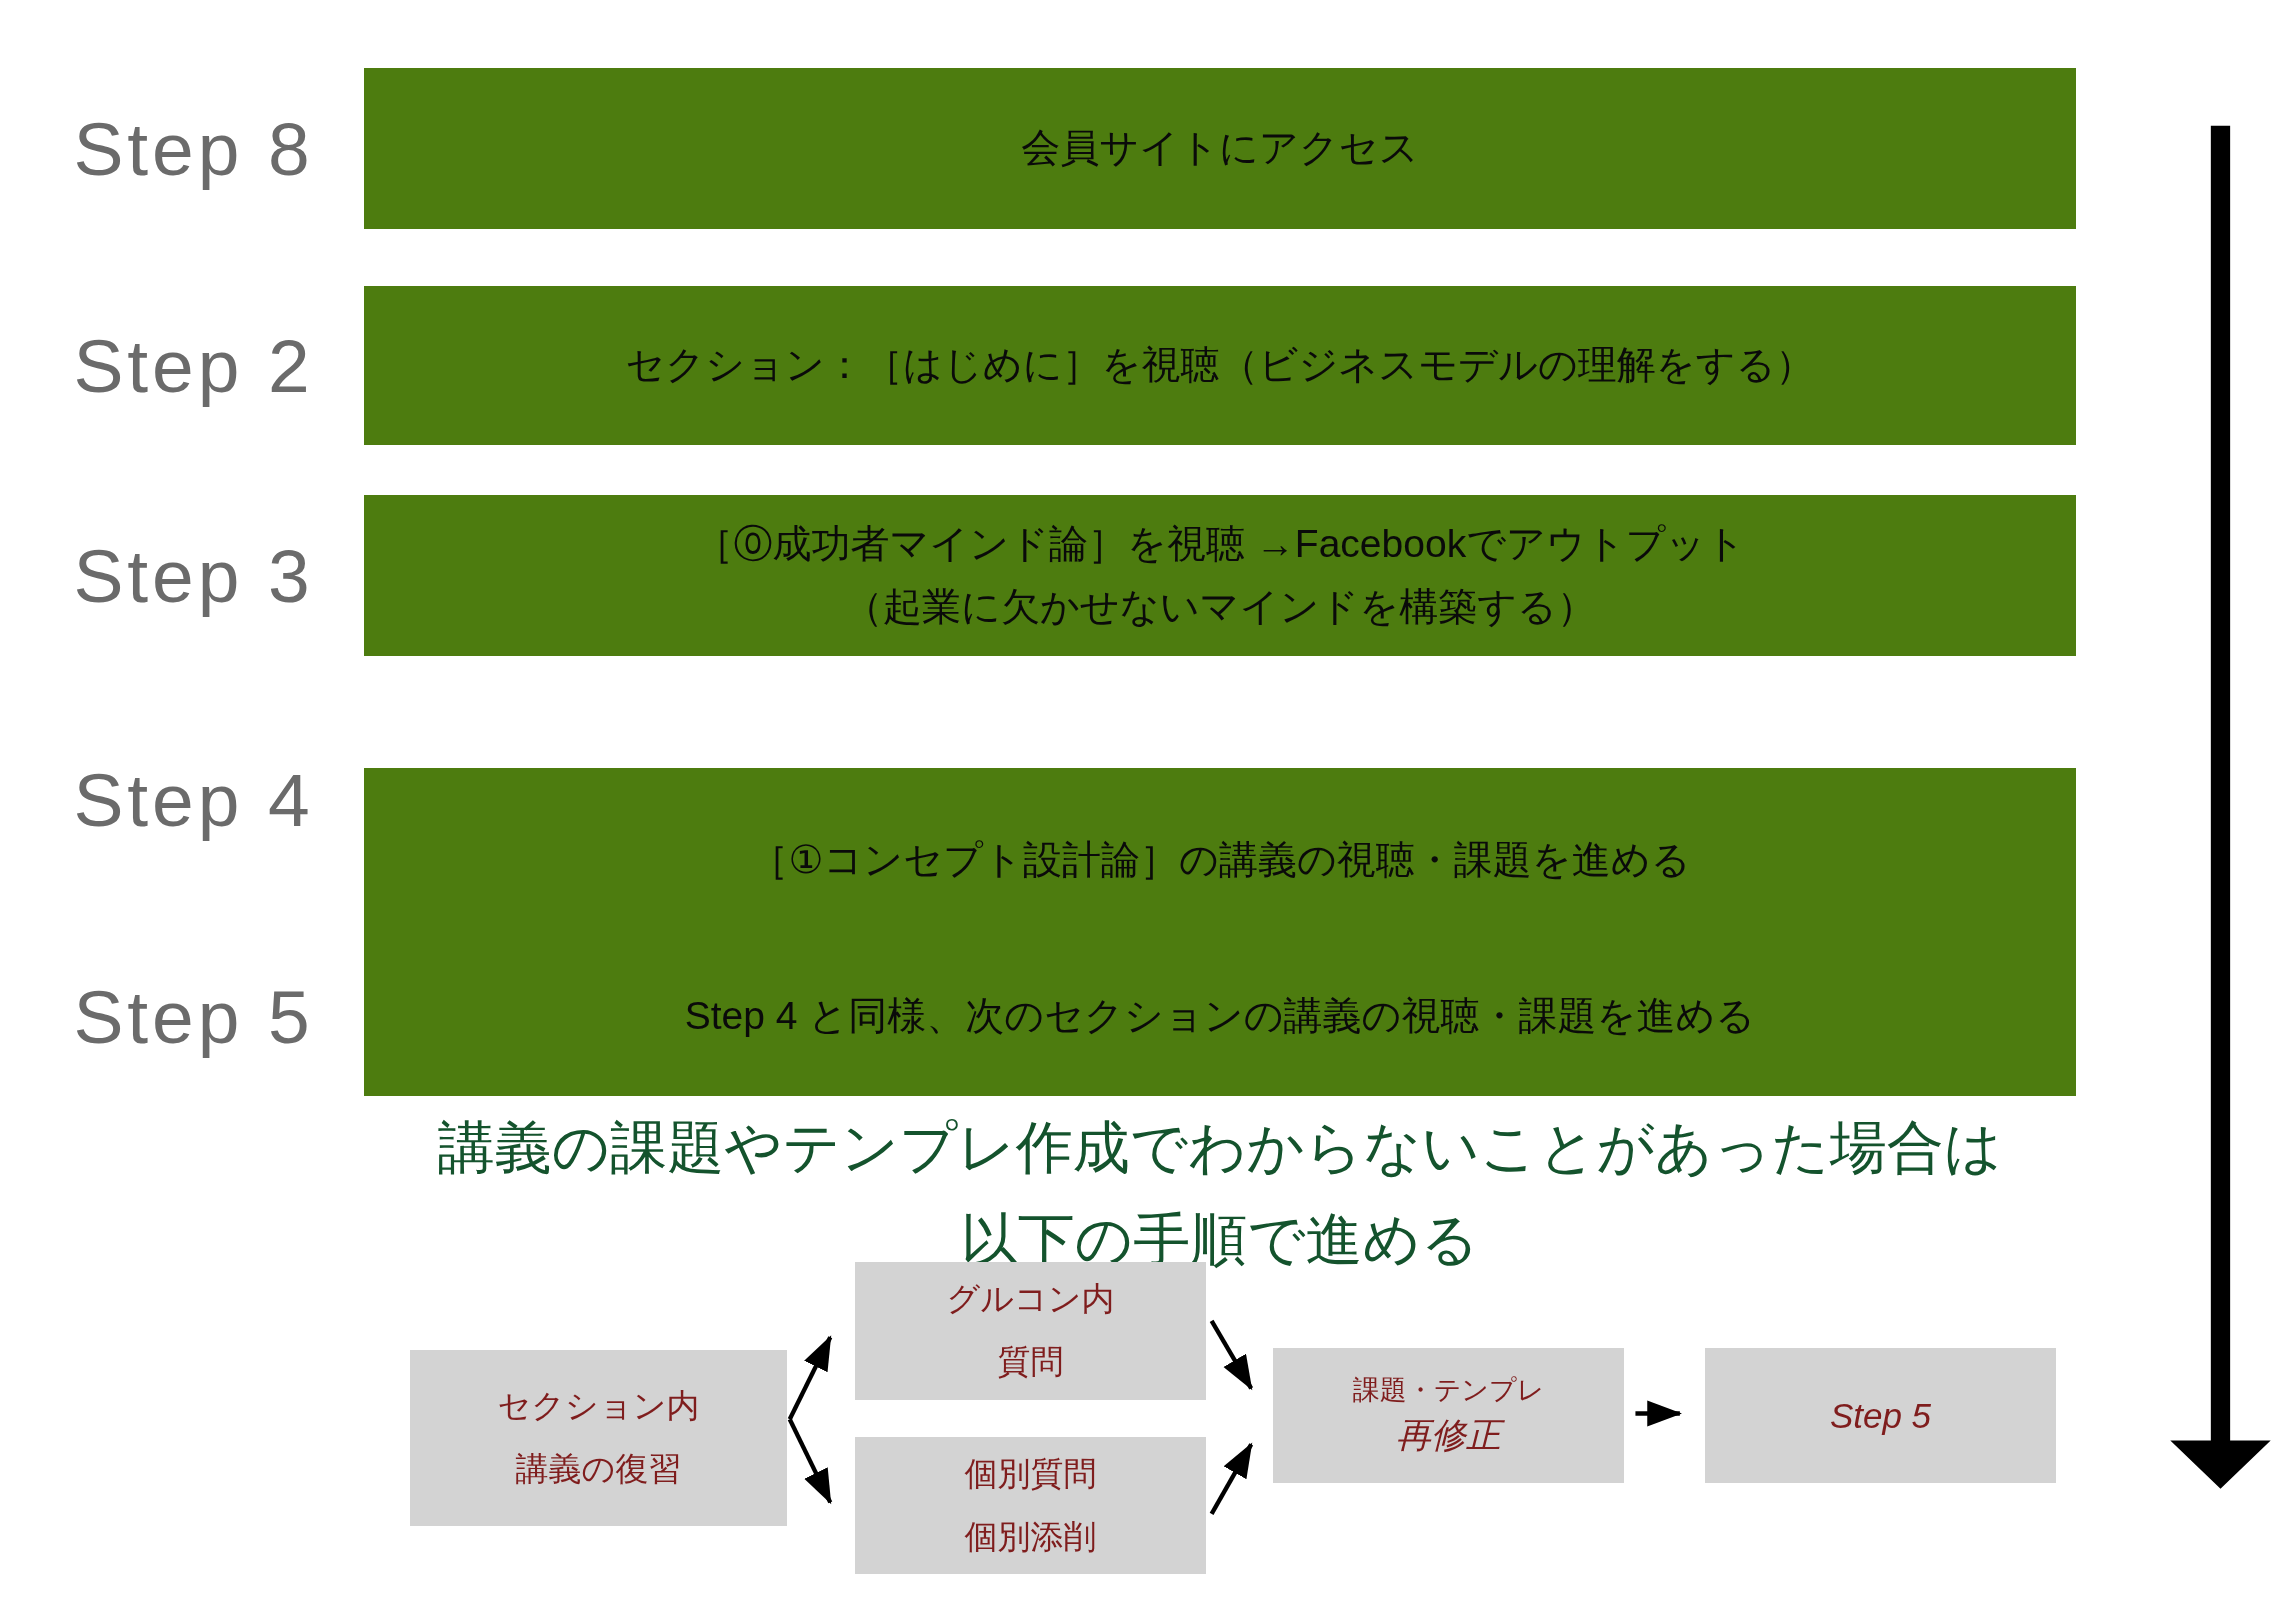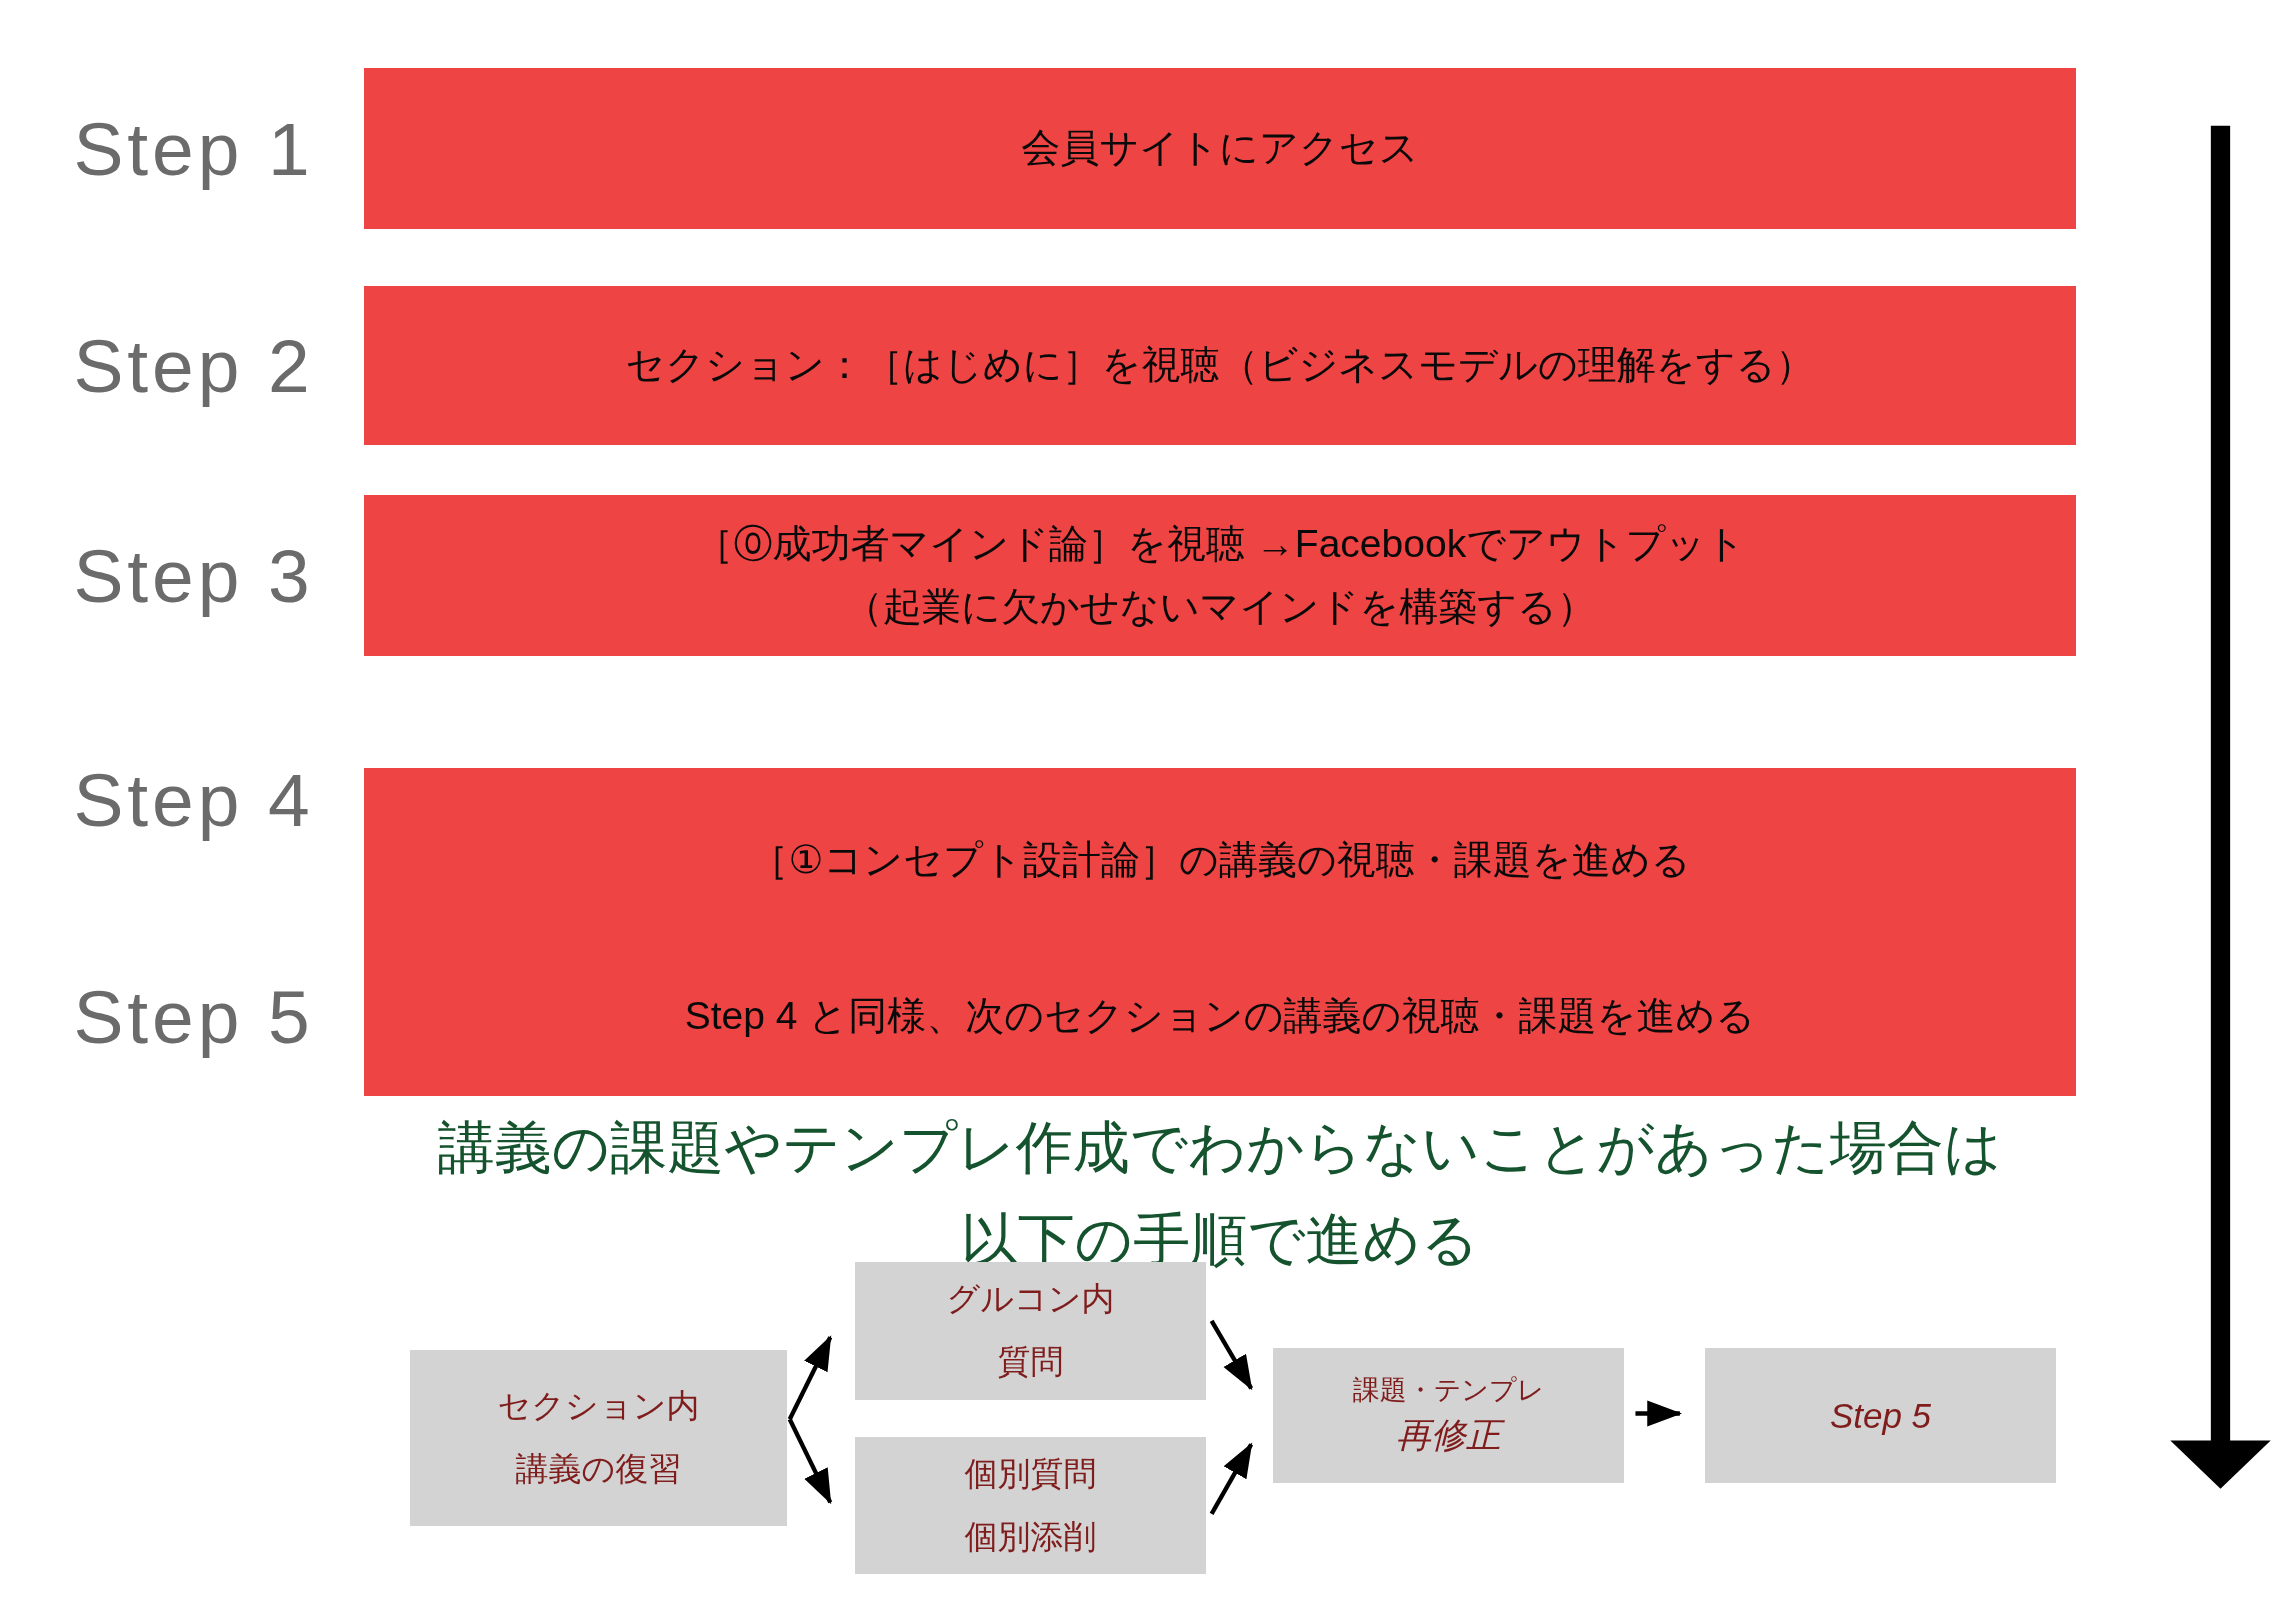--- a/index.html
+++ b/index.html
@@ -25,21 +25,21 @@
     font-size: 75px;
     font-weight: 400;
     letter-spacing: 3.9px;
     color: #6b6b6b;
     white-space: nowrap;
   }
   .step-box {
     position: absolute;
     left: 364px;
     width: 1712px;
-    background: #ef4444;
+    background: #4d7c0f;
     display: flex;
     flex-direction: column;
     align-items: center;
     justify-content: center;
     color: #0a0a0a;
     font-size: 39px;
     line-height: 1.6;
     text-align: center;
     white-space: nowrap;
   }
@@ -83,21 +83,21 @@
     width: 2290px;
     height: 1599px;
     pointer-events: none;
   }
 </style>
 </head>
 <body>
 
 <div class="canvas">
 
-  <div class="step-label" style="top:68px;height:161px;">Step 1</div>
+  <div class="step-label" style="top:68px;height:161px;">Step 8</div>
   <div class="step-box" style="top:68px;height:161px;">
     <div>会員サイトにアクセス</div>
   </div>
 
   <div class="step-label" style="top:286px;height:159px;">Step 2</div>
   <div class="step-box" style="top:286px;height:159px;">
     <div>セクション：［はじめに］を視聴（ビジネスモデルの理解をする）</div>
   </div>
 
   <div class="step-label" style="top:495px;height:161px;">Step 3</div>

